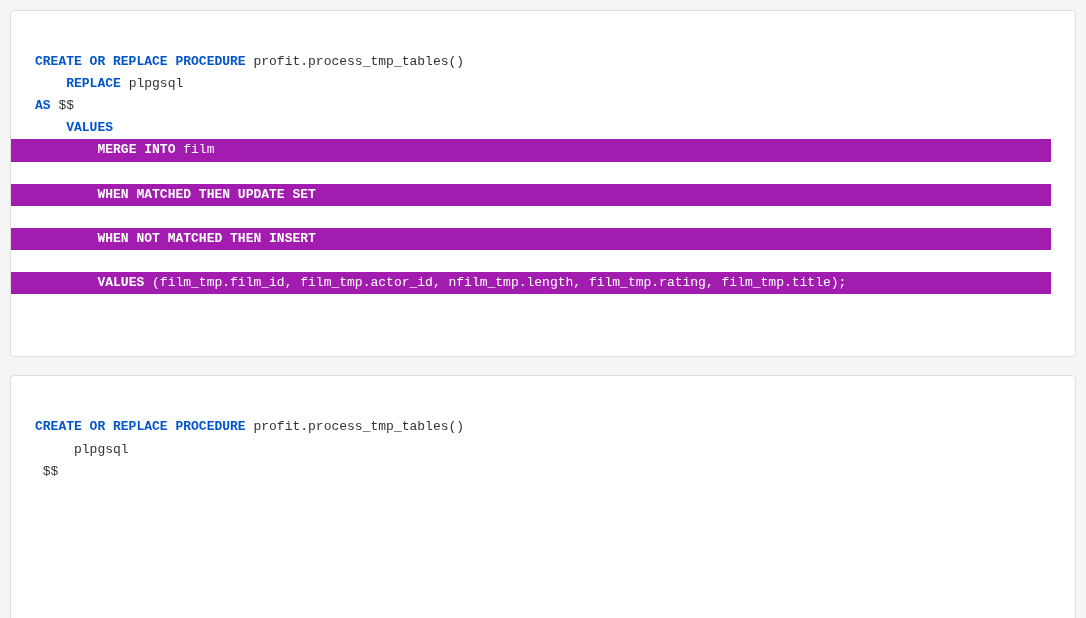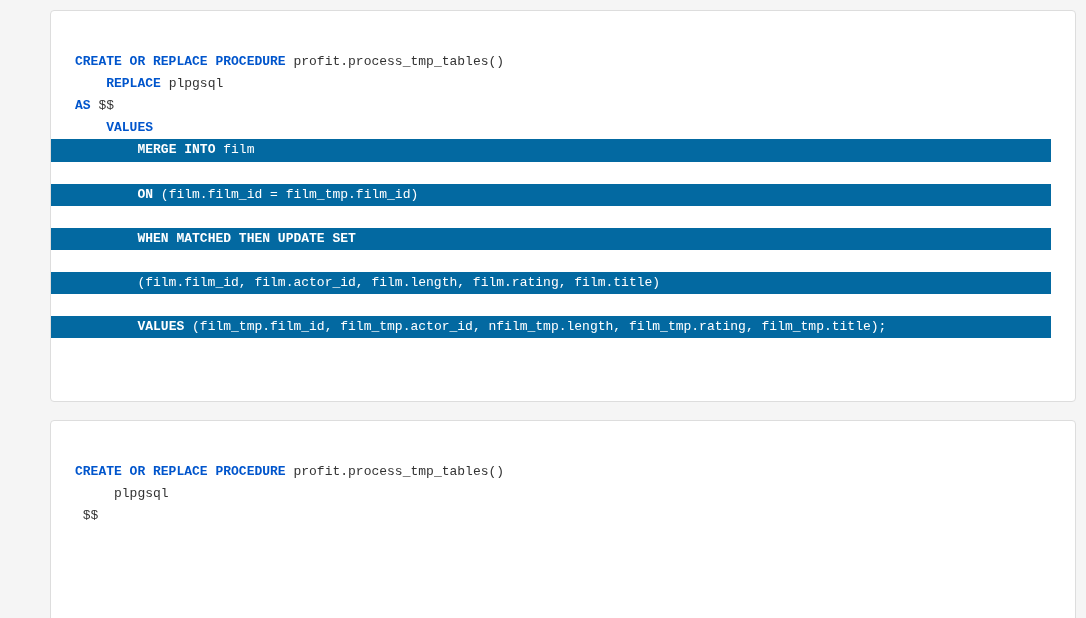--- a/index.html
+++ b/index.html
@@ -20,34 +20,33 @@
       gap: 18px;
     }
 
     .code-panel {
       background: #fff;
       border: 1px solid #ddd;
       border-radius: 4px;
       padding: 18px 24px;
       position: relative;
       overflow: hidden;
-      margin-left: 40px;
     }
 
     .code-block {
       font-family: 'Courier New', Courier, monospace;
       font-size: 13px;
       line-height: 1.7;
       white-space: pre;
     }
 
     .kw { color: #0055cc; font-weight: bold; }
 
     .selection-row {
-      background: #0369a1;
+      background: #a21caf;
       color: #fff;
       display: block;
       margin-left: -24px;
       padding-left: 24px;
       padding-right: 24px;
     }
     .selection-row .kw { color: #fff; font-weight: bold; }
 
     .bottom-panel {
       position: relative;
@@ -58,23 +57,22 @@
 
 <div class="page-wrapper">
 
   <div class="code-panel">
     <div class="code-block">
 <span><span class="kw">CREATE OR REPLACE</span> <span class="kw">PROCEDURE</span> profit.process_tmp_tables()
     <span class="kw">REPLACE</span> plpgsql
 <span class="kw">AS</span> $$
     <span class="kw">VALUES</span>
 </span><span class="selection-row">        <span class="kw">MERGE INTO</span> film</span>
-<span class="selection-row">        <span class="kw">ON</span> (film.film_id = film_tmp.film_id)</span>
 <span class="selection-row">        <span class="kw">WHEN MATCHED THEN UPDATE SET</span></span>
-<span class="selection-row">        (film.film_id, film.actor_id, film.length, film.rating, film.title)</span>
+<span class="selection-row">        <span class="kw">WHEN NOT MATCHED THEN INSERT</span></span>
 <span class="selection-row">        <span class="kw">VALUES</span> (film_tmp.film_id, film_tmp.actor_id, nfilm_tmp.length, film_tmp.rating, film_tmp.title);</span>
     </div>
   </div>
 
   <div class="code-panel bottom-panel" style="min-height:310px;">
     <div class="code-block">
 <span><span class="kw">CREATE OR REPLACE</span> <span class="kw">PROCEDURE</span> profit.process_tmp_tables()
      plpgsql
  $$
     

